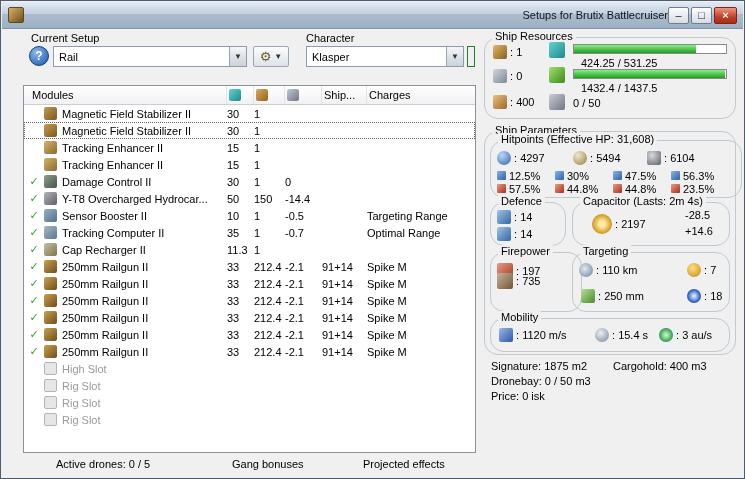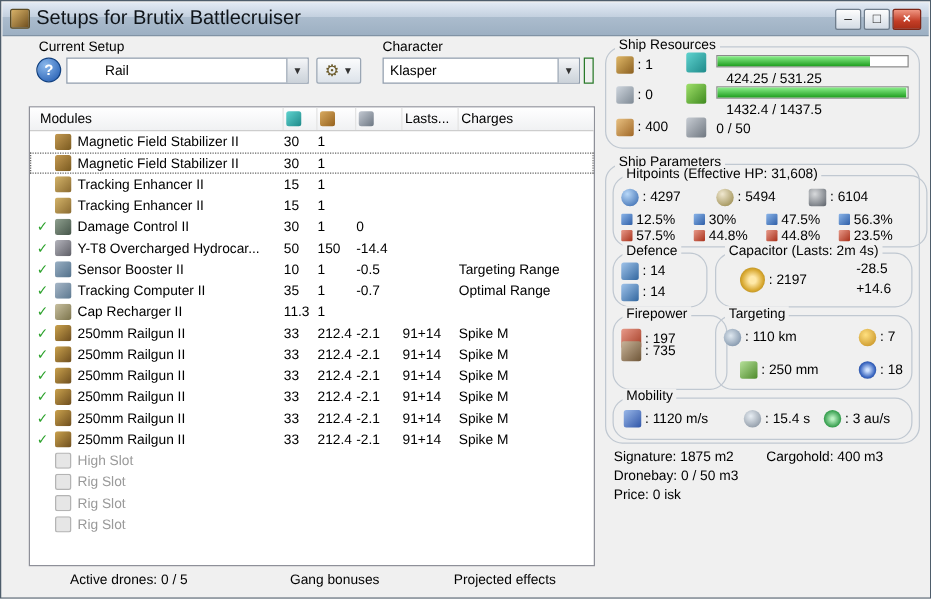--- a/index.html
+++ b/index.html
@@ -8,38 +8,38 @@
 
   .window { position:relative; width:745px; height:479px; background:#f0f0f0;
             border:1px solid #4e5d6b; overflow:hidden; }
 
   
   .titlebar { position:absolute; left:1px; top:1px; right:1px; height:27px;
               background:linear-gradient(#e2eaf4 0%, #c3d0df 45%, #abbccd 46%, #9db0c3 100%);
               border-bottom:1px solid #8193a5; display:flex; align-items:center; padding:0 6px; }
   .app-icon { width:16px; height:16px; border-radius:2px; margin-right:5px;
               background:linear-gradient(135deg,#d8b268,#6e4e1e); border:1px solid #5a4a22; }
-  .title { font-size:16px; color:#10151a; flex:1; white-space:nowrap; }
+  .title { font-size:11px; color:#10151a; flex:1; white-space:nowrap;text-align:right; }
   .winbtns { display:flex; gap:2px; }
   .wbtn { width:21px; height:17px; border:1px solid #6f7d8c; border-radius:2px;
           background:linear-gradient(#fdfdfd,#d4dce5); display:flex; align-items:center;
           justify-content:center; font-size:11px; line-height:1; color:#222; cursor:default; }
   .wbtn.close { background:linear-gradient(#ef9581,#c33d26 60%,#a72e18); color:#fff; font-weight:bold; border-color:#7c2516; width:23px; }
 
   
   .lbl { position:absolute; white-space:nowrap; }
   #lbl-current-setup { left:30px; top:31px; }
   #lbl-character { left:305px; top:31px; }
 
   .help-btn { position:absolute; left:28px; top:45px; width:20px; height:20px; border-radius:50%;
               background:radial-gradient(circle at 35% 30%,#8ab8ec,#1c56ae); color:#fff;
               font-weight:bold; font-size:12px; display:flex; align-items:center; justify-content:center;
               border:1px solid #11407f; }
   .dd { position:absolute; height:21px; background:#fff; border:1px solid #8e9bab; display:flex; align-items:center; }
-  #setup-select { left:52px; top:45px; width:194px;padding-left:25px; }
+  #setup-select { left:52px; top:45px; width:194px; }
   #character-select { left:305px; top:45px; width:158px; }
   .ddtext { flex:1; padding:0 5px; white-space:nowrap; overflow:hidden; }
   .ddbtn { width:17px; align-self:stretch; background:linear-gradient(#f5f6f8,#dfe3e8 50%,#ccd3da);
            border-left:1px solid #98a4b2; display:flex; align-items:center; justify-content:center;
            font-size:8px; color:#333; }
   .tools-btn { position:absolute; left:252px; top:45px; width:36px; height:21px;
                border:1px solid #9aa6b4; border-radius:2px; background:linear-gradient(#fbfcfd,#dde3ea);
                display:flex; align-items:center; justify-content:center; gap:3px; }
   .tools-glyph { font-size:13px; color:#6b5a2a; line-height:1; }
   .caret { font-size:8px; color:#333; }
@@ -186,21 +186,21 @@
       <span class="thc first">Modules</span>
       <span class="thc w1">
           <i class="hicon hic-cpu"></i>
         </span>
       <span class="thc w2">
           <i class="hicon hic-pg"></i>
         </span>
       <span class="thc w3">
           <i class="hicon hic-cap"></i>
         </span>
-      <span class="thc w4">Lasts...</span>
+      <span class="thc w4">Ship...</span>
       <span class="thc w5">Charges</span>
     </div>
     <div id="module-rows">
         <div class="trow">
           <span class="tc chk"></span>
           <span class="tc micon-wrap">
             <i class="micon i-magstab"></i>
           </span>
           <span class="tc name">Magnetic Field Stabilizer II</span>
           <span class="tc n1">30</span>
@@ -567,21 +567,21 @@
     <div class="gb" id="gb-targeting">
       <span class="gbt">Targeting</span>
       <span class="stat" style="left:6px; top:10px;">
         <i class="ic ic14 ic-range"></i>
         <span class="sv">110 km</span>
       </span>
       <span class="stat" style="left:114px; top:10px;">
         <i class="ic ic14 ic-max-targets"></i>
         <span class="sv">7</span>
       </span>
-      <span class="stat" style="left:19px; top:36px;justify-content:flex-end;">
+      <span class="stat" style="left:8px; top:36px;justify-content:flex-end;">
         <i class="ic ic14 ic-scan-res"></i>
         <span class="sv">250 mm</span>
       </span>
       <span class="stat" style="left:114px; top:36px;">
         <i class="ic ic14 ic-sensor"></i>
         <span class="sv">18</span>
       </span>
     </div>
 
     <div class="gb" id="gb-mobility">

